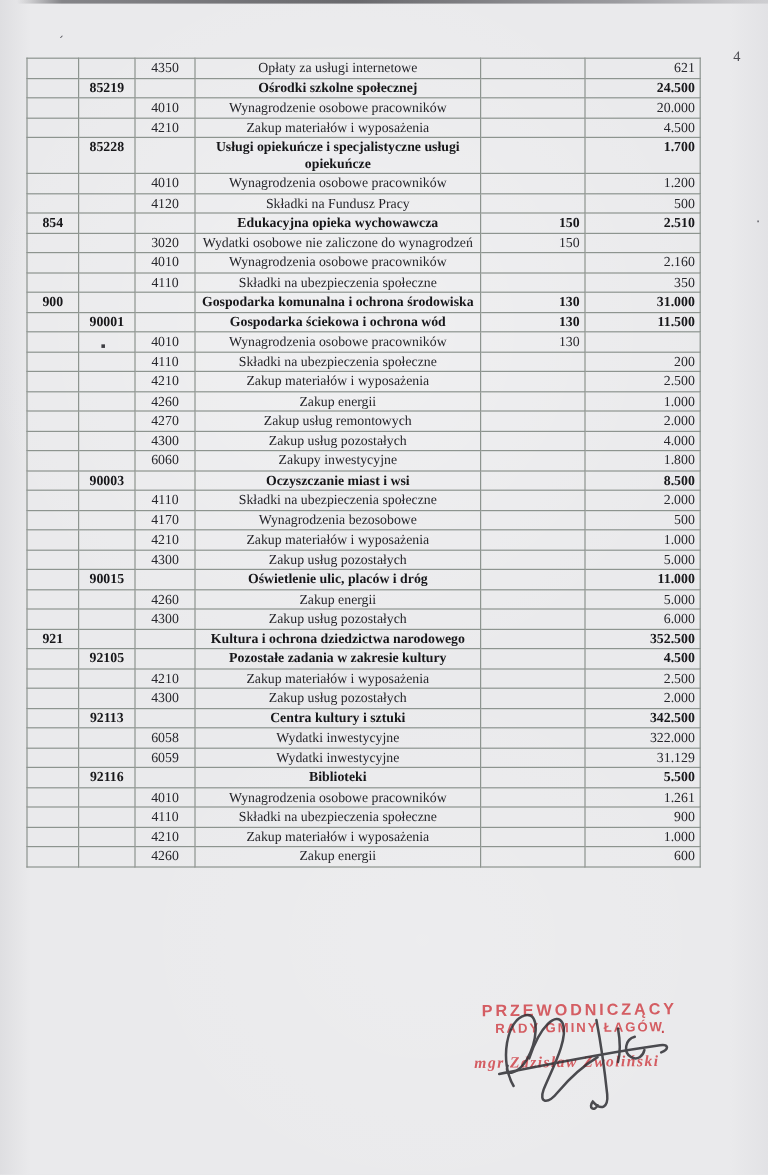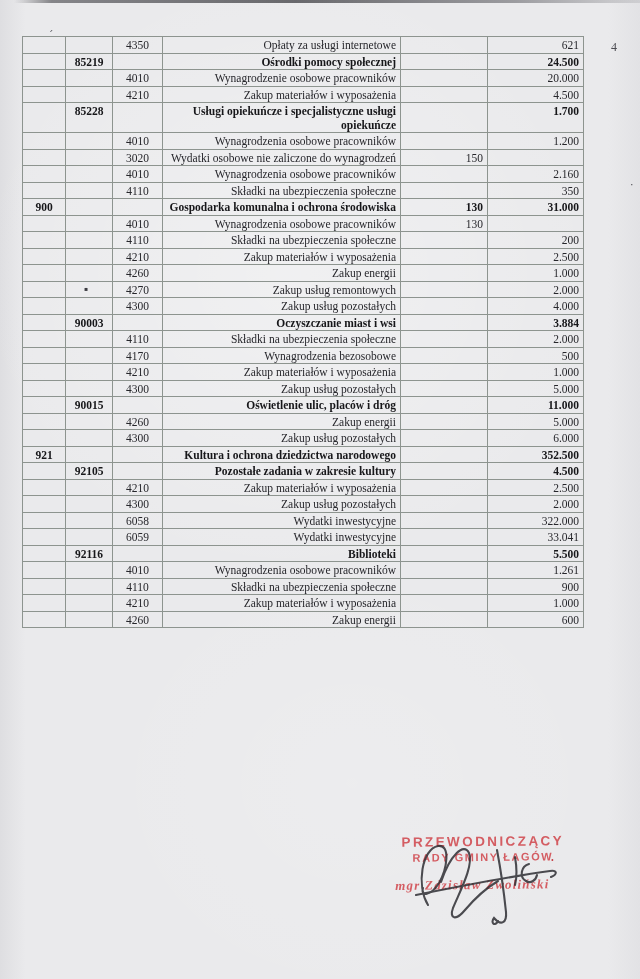--- a/index.html
+++ b/index.html
@@ -23,34 +23,34 @@
     background: linear-gradient(90deg,
       rgba(50,50,55,0) 0%, rgba(50,50,55,0.55) 6%,
       rgba(35,35,40,0.65) 45%, rgba(60,60,66,0.45) 80%,
       rgba(90,90,96,0.15) 100%);
   }
   .pageno {
     position: absolute; left: 611px; top: 40px;
     font-size: 12px; color: #4c4c52;
   }
   table.budget {
-    position: absolute; left: 22px; top: 36px;
+    position: absolute; left: 22px; top: 48px;
     width: 561px; table-layout: fixed; border-collapse: collapse;
     font-size: 11.5px; color: #26262b;
   }
   table.budget td {
     border: 1px solid #8d948f;
     height: 15.9px; line-height: 13.5px;
     padding: 2px 4px 0 4px;
     vertical-align: top; overflow: hidden;
     white-space: nowrap;
   }
   table.budget td.wrap { white-space: normal; }
   td.c-dzial, td.c-rozdzial, td.c-paragraf { text-align: center; }
-  td.c-desc { text-align: right; padding-left: 5px; }
+  td.c-desc { text-align: center; padding-left: 5px; }
   td.c-alloc { text-align: right; padding-right: 8px; }
   td.c-amount { text-align: right; padding-right: 5px; }
   tr.bold td { font-weight: bold; color: #17171a; }
   .stamp {
     position: absolute; left: 393px; top: 834px; width: 180px;
     text-align: center; opacity: 0.88;
     transform: rotate(-0.6deg);
     font-family: "Liberation Sans", "DejaVu Sans", sans-serif;
   }
   .stamp-l1 { font-size: 13.5px; font-weight: bold; letter-spacing: 2.4px; }
@@ -86,21 +86,21 @@
       <td class="c-rozdzial"></td>
       <td class="c-paragraf">4350</td>
       <td class="c-desc">Opłaty za usługi internetowe</td>
       <td class="c-alloc"></td>
       <td class="c-amount">621</td>
     </tr>
         <tr class="bold">
       <td class="c-dzial"></td>
       <td class="c-rozdzial">85219</td>
       <td class="c-paragraf"></td>
-      <td class="c-desc">Ośrodki pomocy społecznej</td>
+      <td class="c-desc">Ośrodki szkolne społecznej</td>
       <td class="c-alloc"></td>
       <td class="c-amount">24.500</td>
     </tr>
         <tr>
       <td class="c-dzial"></td>
       <td class="c-rozdzial"></td>
       <td class="c-paragraf">4010</td>
       <td class="c-desc">Wynagrodzenie osobowe pracowników</td>
       <td class="c-alloc"></td>
       <td class="c-amount">20.000</td>
@@ -121,20 +121,36 @@
       <td class="c-alloc"></td>
       <td class="c-amount">1.700</td>
     </tr>
         <tr>
       <td class="c-dzial"></td>
       <td class="c-rozdzial"></td>
       <td class="c-paragraf">4010</td>
       <td class="c-desc">Wynagrodzenia osobowe pracowników</td>
       <td class="c-alloc"></td>
       <td class="c-amount">1.200</td>
+    </tr>
+        <tr>
+      <td class="c-dzial"></td>
+      <td class="c-rozdzial"></td>
+      <td class="c-paragraf">4120</td>
+      <td class="c-desc">Składki na Fundusz Pracy</td>
+      <td class="c-alloc"></td>
+      <td class="c-amount">500</td>
+    </tr>
+        <tr class="bold">
+      <td class="c-dzial">854</td>
+      <td class="c-rozdzial"></td>
+      <td class="c-paragraf"></td>
+      <td class="c-desc">Edukacyjna opieka wychowawcza</td>
+      <td class="c-alloc">150</td>
+      <td class="c-amount">2.510</td>
     </tr>
         <tr>
       <td class="c-dzial"></td>
       <td class="c-rozdzial"></td>
       <td class="c-paragraf">3020</td>
       <td class="c-desc">Wydatki osobowe nie zaliczone do wynagrodzeń</td>
       <td class="c-alloc">150</td>
       <td class="c-amount"></td>
     </tr>
         <tr>
@@ -154,20 +170,28 @@
       <td class="c-amount">350</td>
     </tr>
         <tr class="bold">
       <td class="c-dzial">900</td>
       <td class="c-rozdzial"></td>
       <td class="c-paragraf"></td>
       <td class="c-desc">Gospodarka komunalna i ochrona środowiska</td>
       <td class="c-alloc">130</td>
       <td class="c-amount">31.000</td>
     </tr>
+        <tr class="bold">
+      <td class="c-dzial"></td>
+      <td class="c-rozdzial">90001</td>
+      <td class="c-paragraf"></td>
+      <td class="c-desc">Gospodarka ściekowa i ochrona wód</td>
+      <td class="c-alloc">130</td>
+      <td class="c-amount">11.500</td>
+    </tr>
         <tr>
       <td class="c-dzial"></td>
       <td class="c-rozdzial"></td>
       <td class="c-paragraf">4010</td>
       <td class="c-desc">Wynagrodzenia osobowe pracowników</td>
       <td class="c-alloc">130</td>
       <td class="c-amount"></td>
     </tr>
         <tr>
       <td class="c-dzial"></td>
@@ -202,27 +226,35 @@
       <td class="c-amount">2.000</td>
     </tr>
         <tr>
       <td class="c-dzial"></td>
       <td class="c-rozdzial"></td>
       <td class="c-paragraf">4300</td>
       <td class="c-desc">Zakup usług pozostałych</td>
       <td class="c-alloc"></td>
       <td class="c-amount">4.000</td>
     </tr>
+        <tr>
+      <td class="c-dzial"></td>
+      <td class="c-rozdzial"></td>
+      <td class="c-paragraf">6060</td>
+      <td class="c-desc">Zakupy inwestycyjne</td>
+      <td class="c-alloc"></td>
+      <td class="c-amount">1.800</td>
+    </tr>
         <tr class="bold">
       <td class="c-dzial"></td>
       <td class="c-rozdzial">90003</td>
       <td class="c-paragraf"></td>
       <td class="c-desc">Oczyszczanie miast i wsi</td>
       <td class="c-alloc"></td>
-      <td class="c-amount">3.884</td>
+      <td class="c-amount">8.500</td>
     </tr>
         <tr>
       <td class="c-dzial"></td>
       <td class="c-rozdzial"></td>
       <td class="c-paragraf">4110</td>
       <td class="c-desc">Składki na ubezpieczenia społeczne</td>
       <td class="c-alloc"></td>
       <td class="c-amount">2.000</td>
     </tr>
         <tr>
@@ -298,35 +330,43 @@
       <td class="c-amount">2.500</td>
     </tr>
         <tr>
       <td class="c-dzial"></td>
       <td class="c-rozdzial"></td>
       <td class="c-paragraf">4300</td>
       <td class="c-desc">Zakup usług pozostałych</td>
       <td class="c-alloc"></td>
       <td class="c-amount">2.000</td>
     </tr>
+        <tr class="bold">
+      <td class="c-dzial"></td>
+      <td class="c-rozdzial">92113</td>
+      <td class="c-paragraf"></td>
+      <td class="c-desc">Centra kultury i sztuki</td>
+      <td class="c-alloc"></td>
+      <td class="c-amount">342.500</td>
+    </tr>
         <tr>
       <td class="c-dzial"></td>
       <td class="c-rozdzial"></td>
       <td class="c-paragraf">6058</td>
       <td class="c-desc">Wydatki inwestycyjne</td>
       <td class="c-alloc"></td>
       <td class="c-amount">322.000</td>
     </tr>
         <tr>
       <td class="c-dzial"></td>
       <td class="c-rozdzial"></td>
       <td class="c-paragraf">6059</td>
       <td class="c-desc">Wydatki inwestycyjne</td>
       <td class="c-alloc"></td>
-      <td class="c-amount">33.041</td>
+      <td class="c-amount">31.129</td>
     </tr>
         <tr class="bold">
       <td class="c-dzial"></td>
       <td class="c-rozdzial">92116</td>
       <td class="c-paragraf"></td>
       <td class="c-desc">Biblioteki</td>
       <td class="c-alloc"></td>
       <td class="c-amount">5.500</td>
     </tr>
         <tr>

